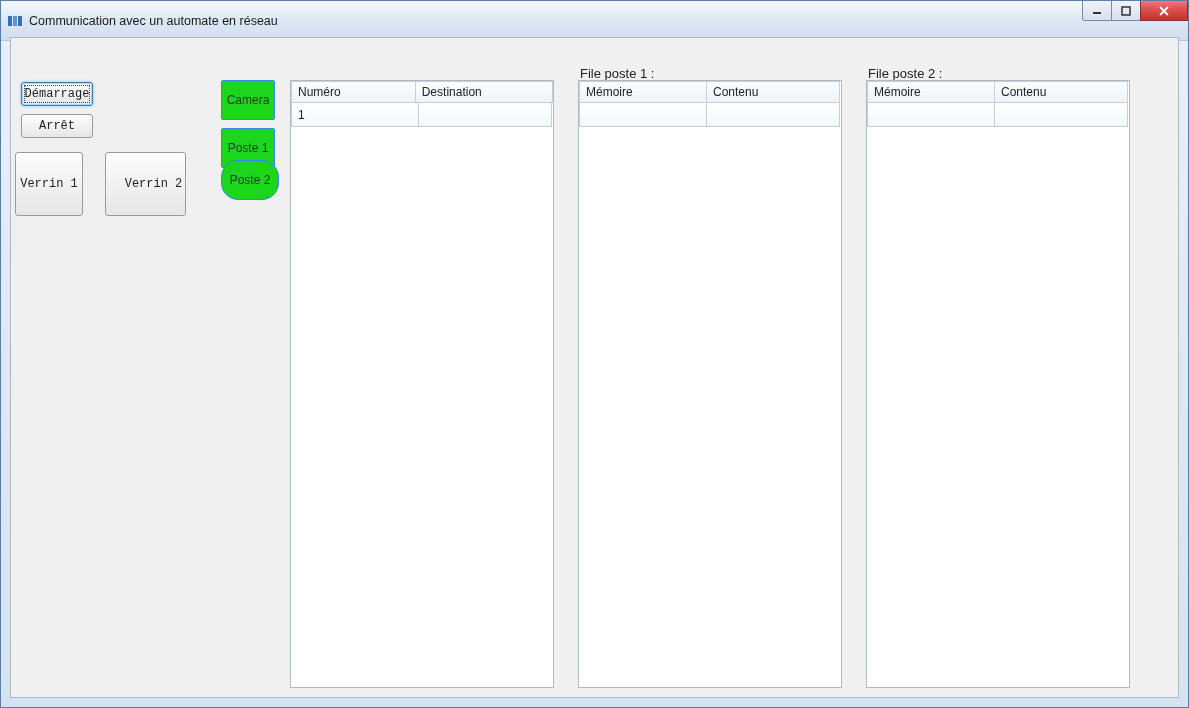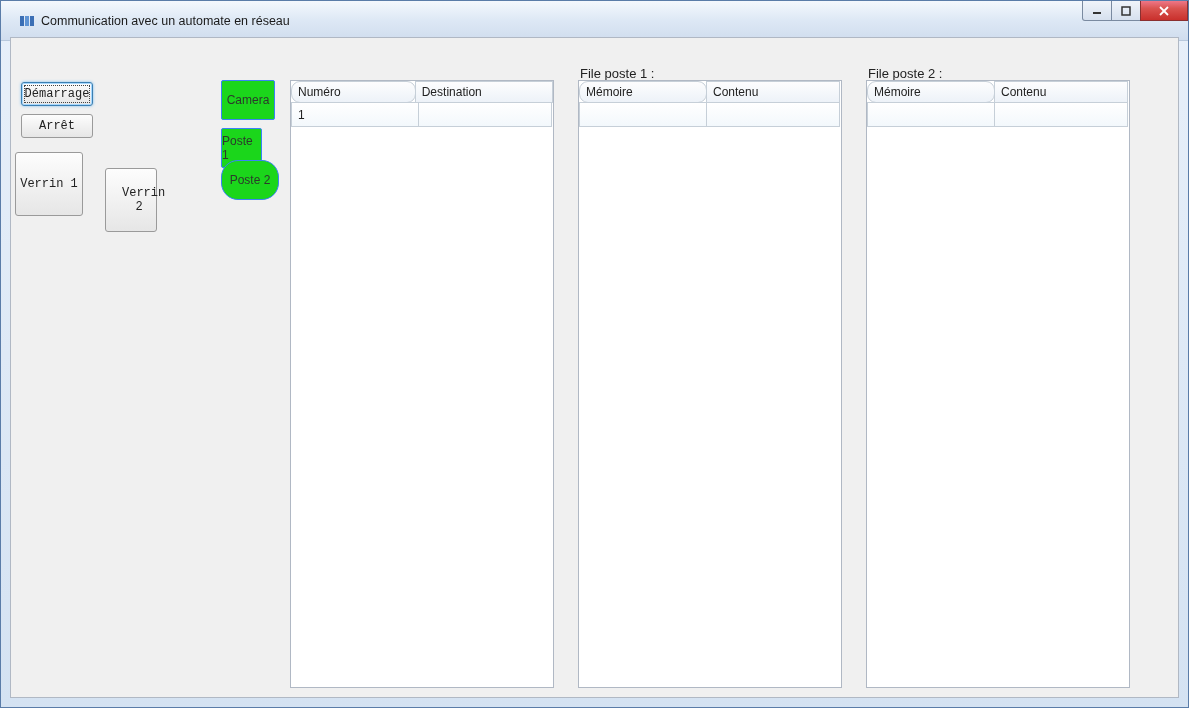--- a/index.html
+++ b/index.html
@@ -18,21 +18,21 @@
     background: linear-gradient(to bottom, #e8f0fa 0, #d4e2f2 100%);
     border: 1px solid #5a7ca8;
     position: relative;
   }
   .titlebar {
     height: 40px;
     background: linear-gradient(to bottom, #f4f8fd 0, #dde8f5 50%, #d0ddee 100%);
     border-bottom: 1px solid #b8c8dc;
     display: flex;
     align-items: center;
-    padding: 0 18px;
+    padding: 0 6px;
     position: relative;
     text-align: right;
   }
   .titlebar .app-icon {
     width: 16px; height: 16px;
     margin-right: 6px;
     display: inline-block;
   }
   .titlebar .title {
     color: #1a1a1a;
@@ -110,21 +110,21 @@
   }
   .tbl-header .col {
     border: 1px solid #c6cfd8;
     background: linear-gradient(to bottom, #fdfdfe, #edf2f8);
     display: flex; align-items: center;
     padding: 0 6px;
     font-size: 12px;
     color: #222;
     margin-left: -1px;
   }
-  .tbl-header .col:first-child { margin-left: 0; border-radius: 9px; }
+  .tbl-header .col:first-child { margin-left: 0; }
   .tbl-row {
     display: flex;
     height: 24px;
   }
   .tbl-row .cell {
     border: 1px solid #c6cfd8;
     background: linear-gradient(to bottom, #ffffff, #f3f8fc);
     display: flex; align-items: center;
     padding: 0 6px;
     font-size: 12px;
@@ -165,24 +165,24 @@
         </svg>
       </div>
     </div>
   </div>
 
   <div class="client">
 
     <button class="btn focused" style="position:absolute; left:10px; top:44px; width:72px; height:24px;">Démarrage</button>
     <button class="btn" style="position:absolute; left:10px; top:76px; width:72px; height:24px;">Arrêt</button>
     <button class="btn" style="position:absolute; left:4px; top:114px; width:68px; height:64px;">Verrin 1</button>
-    <button class="btn" style="position:absolute; left:94px; top:130px; width:52px; height:64px;padding-left:16px;">Verrin 2</button>
+    <button class="btn" style="position:absolute; left:94px; top:114px; width:81px; height:64px;padding-left:16px;">Verrin 2</button>
 
     <div class="ind" style="position:absolute; left:210px; top:42px; width:54px; height:40px;">Camera</div>
-    <div class="ind" style="position:absolute; left:210px; top:90px; width:41px; height:40px;">Poste 1</div>
+    <div class="ind" style="position:absolute; left:210px; top:90px; width:54px; height:40px;">Poste 1</div>
     <div class="ind" style="position:absolute; left:210px; top:122px; width:58px; height:40px;border-radius:17px;">Poste 2</div>
 
     <div class="panel" style="left:279px; top:42px; width:264px; height:608px;">
       <div class="tbl-header">
         <div class="col" style="width:128px;">Numéro</div>
         <div class="col" style="width:142px;">Destination</div>
       </div>
       <div class="tbl-row">
         <div class="cell" style="width:128px;">1</div>
         <div class="cell" style="width:134px;"></div>

